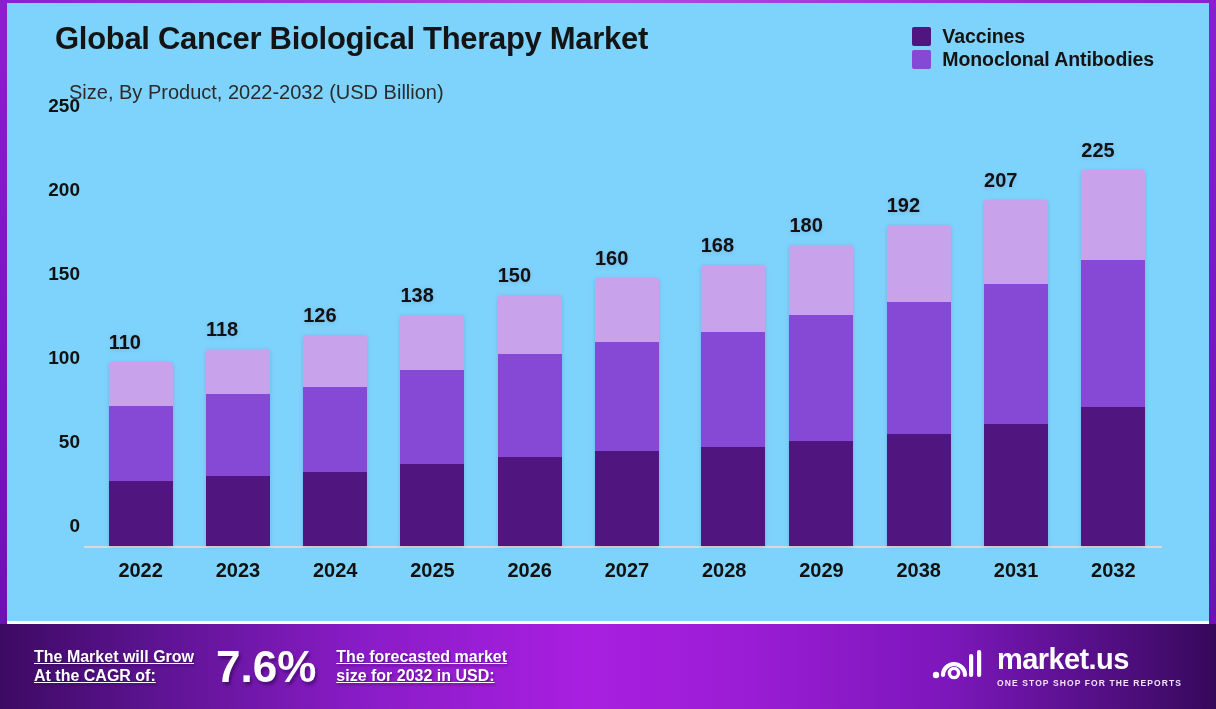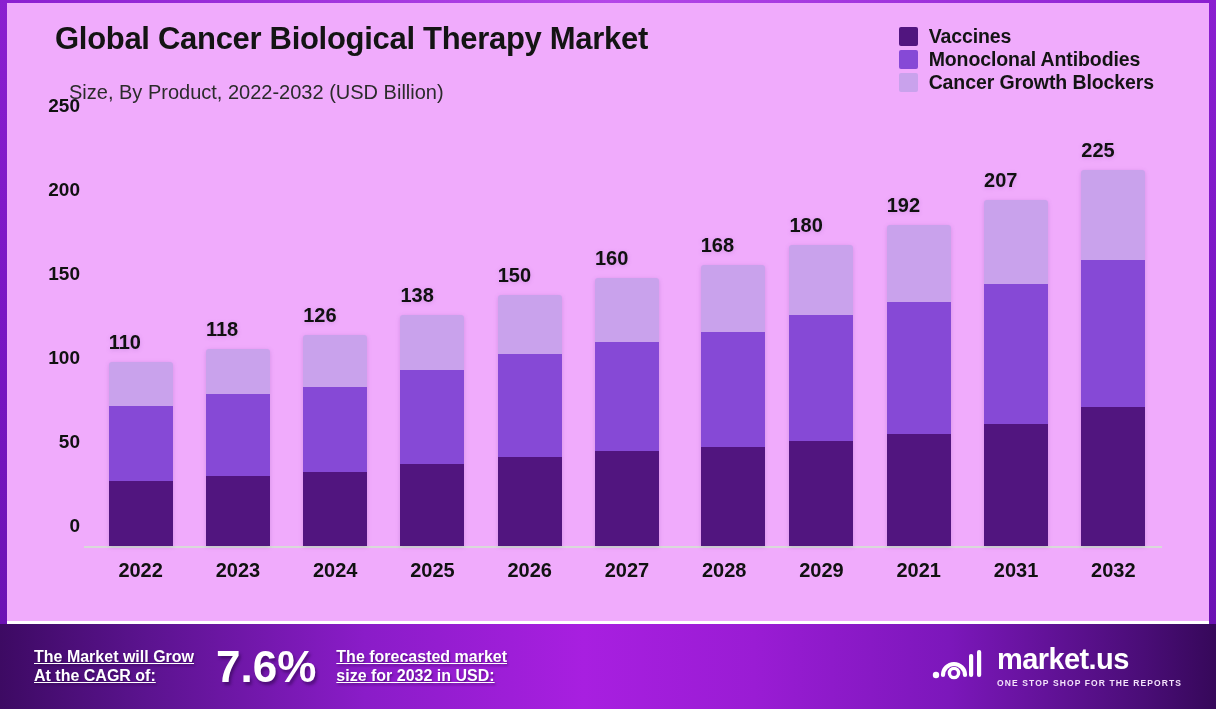--- a/index.html
+++ b/index.html
@@ -34,21 +34,21 @@
     height: 3px;
     background: linear-gradient(90deg, #8b1fd0, #b446e8, #8b1fd0);
   }
 
   .chart-area {
     position: absolute;
     left: 7px;
     top: 3px;
     right: 7px;
     height: 618px;
-    background: #f0abfc;
+    background: #7dd3fc;
   }
 
   
   .title {
     position: absolute;
     left: 48px;
     top: 18px;
     font-size: 31px;
     font-weight: bold;
     color: #141414;
@@ -254,24 +254,20 @@
 
     <div class="legend" id="legend">
         <div class="legend-row">
           <span class="legend-swatch" style="background: rgb(81, 21, 127);"></span>
           <span class="legend-label">Vaccines</span>
         </div>
         <div class="legend-row">
           <span class="legend-swatch" style="background: rgb(134, 73, 214);"></span>
           <span class="legend-label">Monoclonal Antibodies</span>
         </div>
-        <div class="legend-row">
-          <span class="legend-swatch" style="background: rgb(201, 162, 236);"></span>
-          <span class="legend-label">Cancer Growth Blockers</span>
-        </div>
       </div>
 
     <div class="plot" id="plot">
       <div id="yticks">
           <div class="ytick" style="bottom: 0%;">0</div>
           <div class="ytick" style="bottom: 20%;">50</div>
           <div class="ytick" style="bottom: 40%;">100</div>
           <div class="ytick" style="bottom: 60%;">150</div>
           <div class="ytick" style="bottom: 80%;">200</div>
           <div class="ytick" style="bottom: 100%;">250</div>
@@ -350,21 +346,21 @@
             </div>
             <div class="xtick">2029</div>
           </div>
           <div class="bar-slot">
             <div class="bar" style="height: 76.8%;">
               <div class="bar-total">192</div>
               <div class="seg seg-top" title="Cancer Growth Blockers: 46" style="background: rgb(201, 162, 236); height: 23.9583%;"></div>
               <div class="seg" title="Monoclonal Antibodies: 79" style="background: rgb(134, 73, 214); height: 41.1458%;"></div>
               <div class="seg" title="Vaccines: 67" style="background: rgb(81, 21, 127); height: 34.8958%;"></div>
             </div>
-            <div class="xtick">2021</div>
+            <div class="xtick">2038</div>
           </div>
           <div class="bar-slot">
             <div class="bar" style="height: 82.8%;">
               <div class="bar-total">207</div>
               <div class="seg seg-top" title="Cancer Growth Blockers: 50" style="background: rgb(201, 162, 236); height: 24.1546%;"></div>
               <div class="seg" title="Monoclonal Antibodies: 84" style="background: rgb(134, 73, 214); height: 40.5797%;"></div>
               <div class="seg" title="Vaccines: 73" style="background: rgb(81, 21, 127); height: 35.2657%;"></div>
             </div>
             <div class="xtick">2031</div>
           </div>

